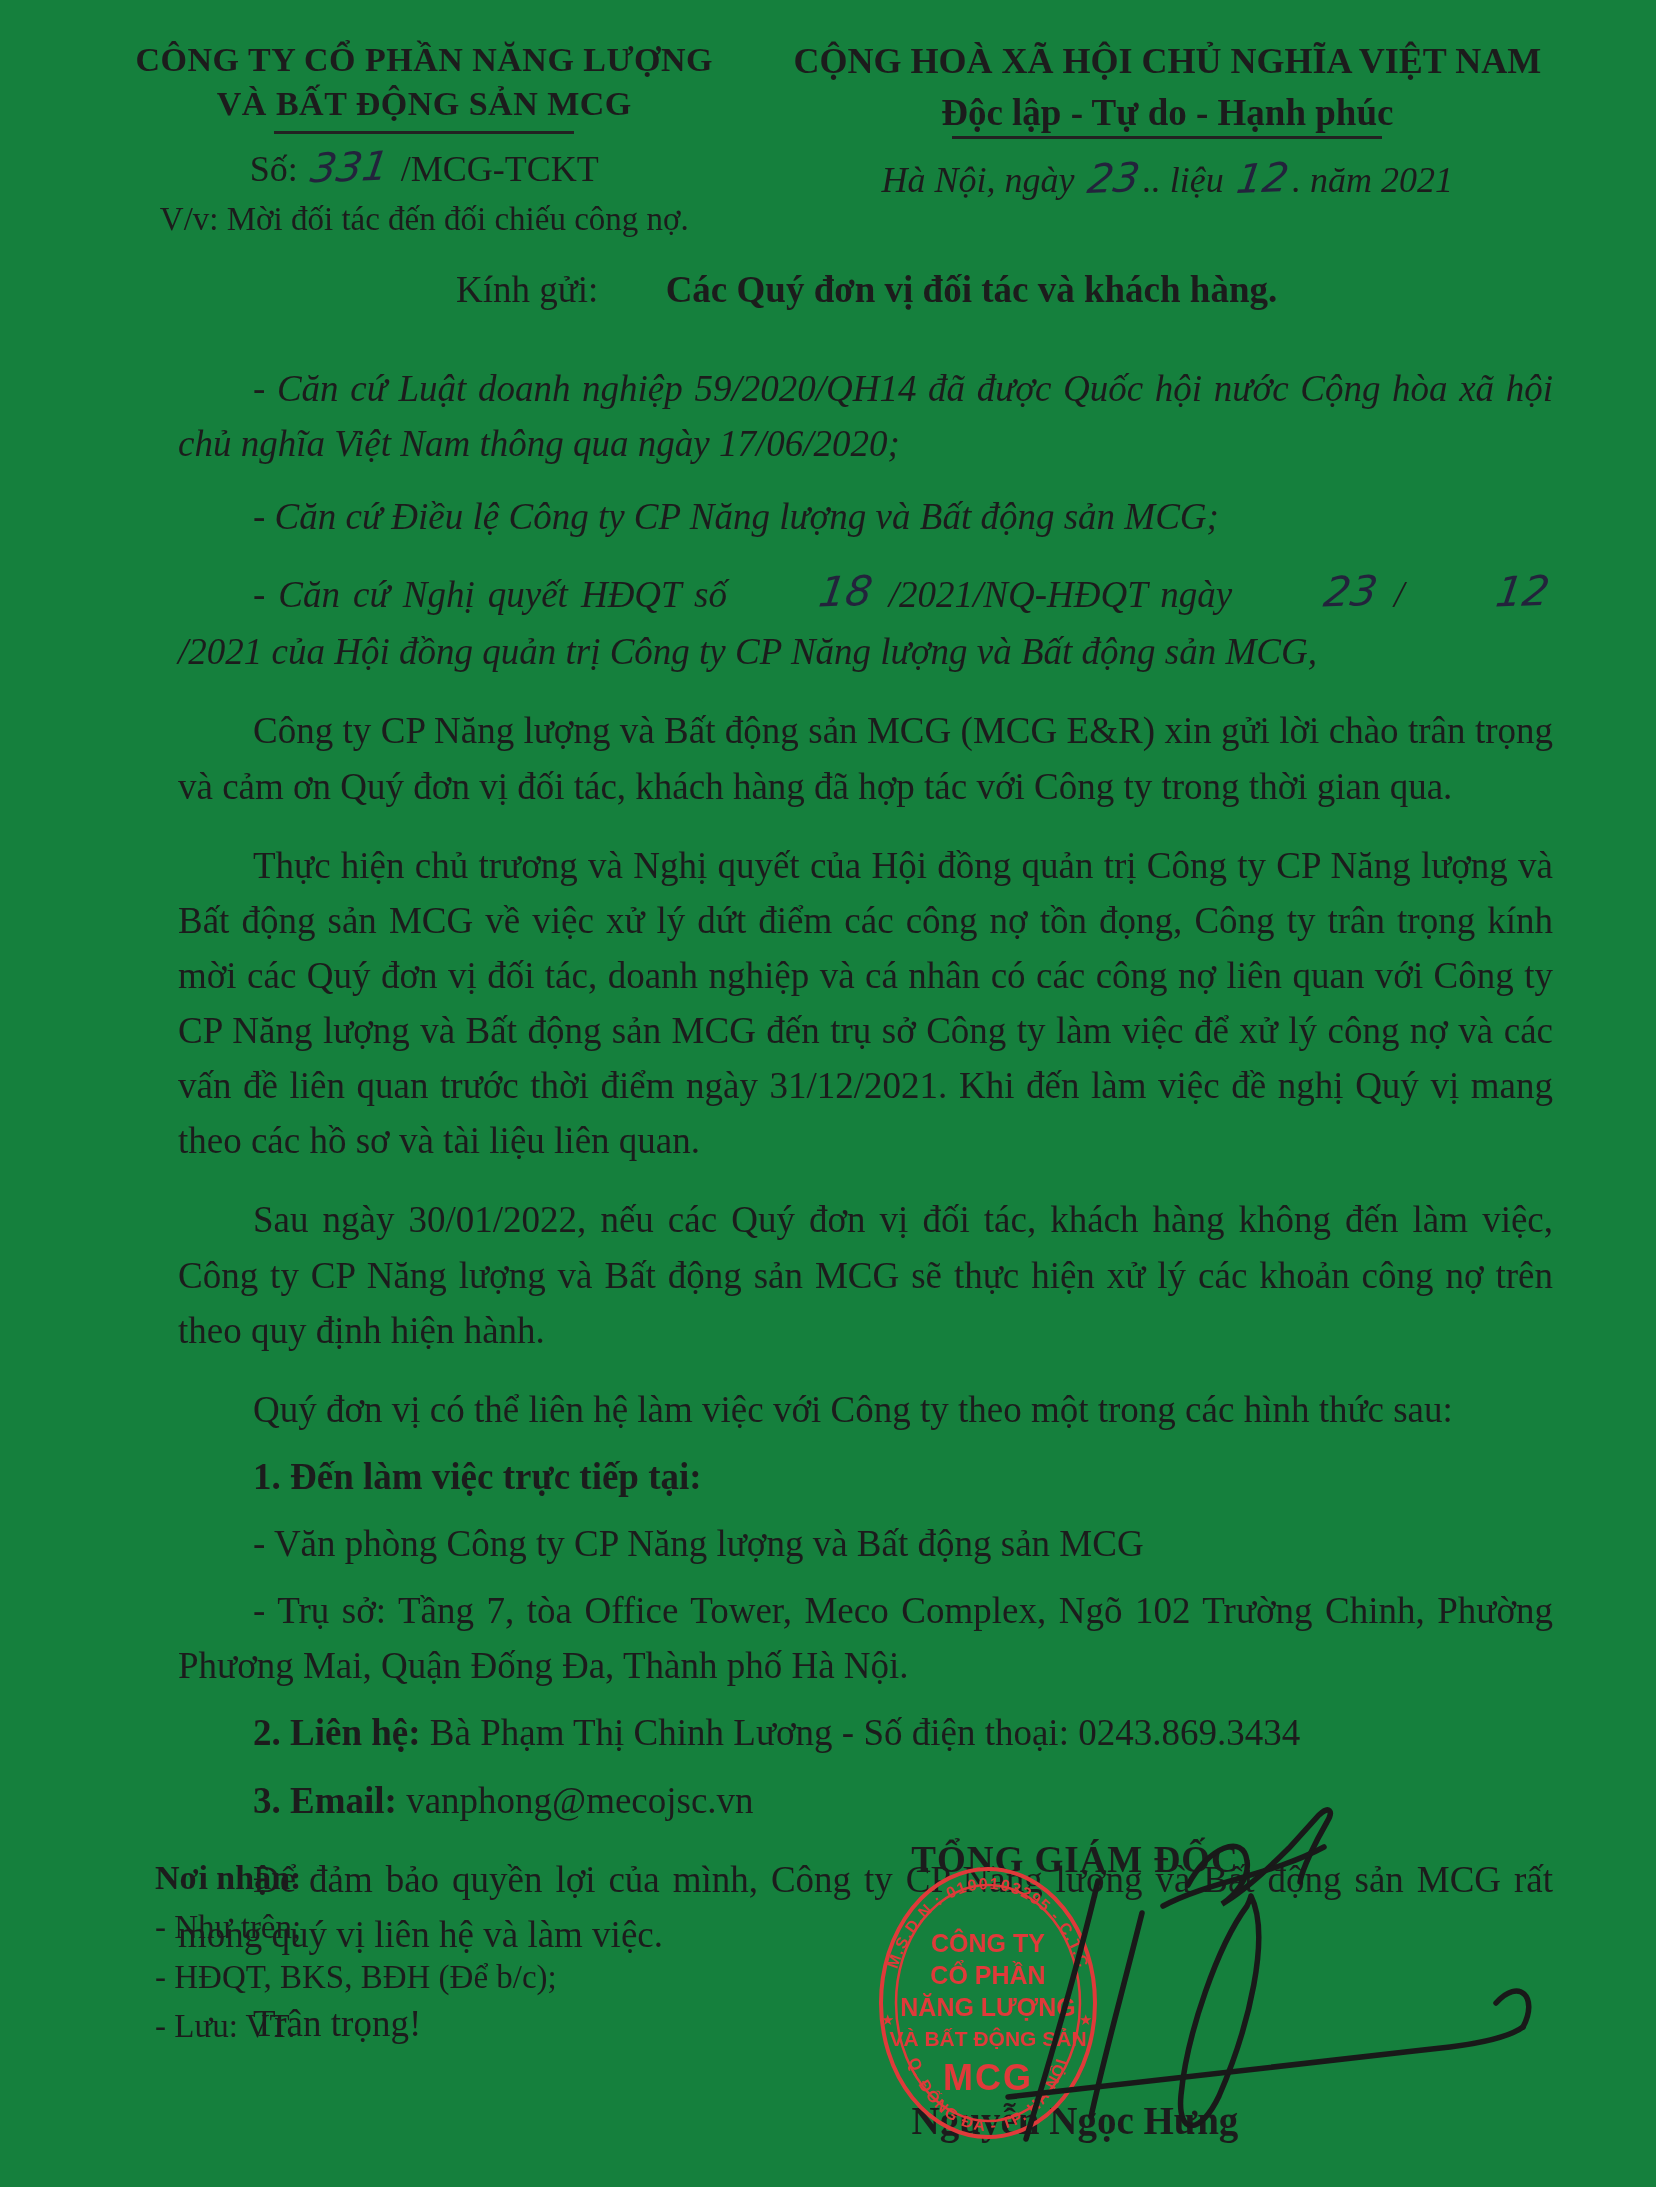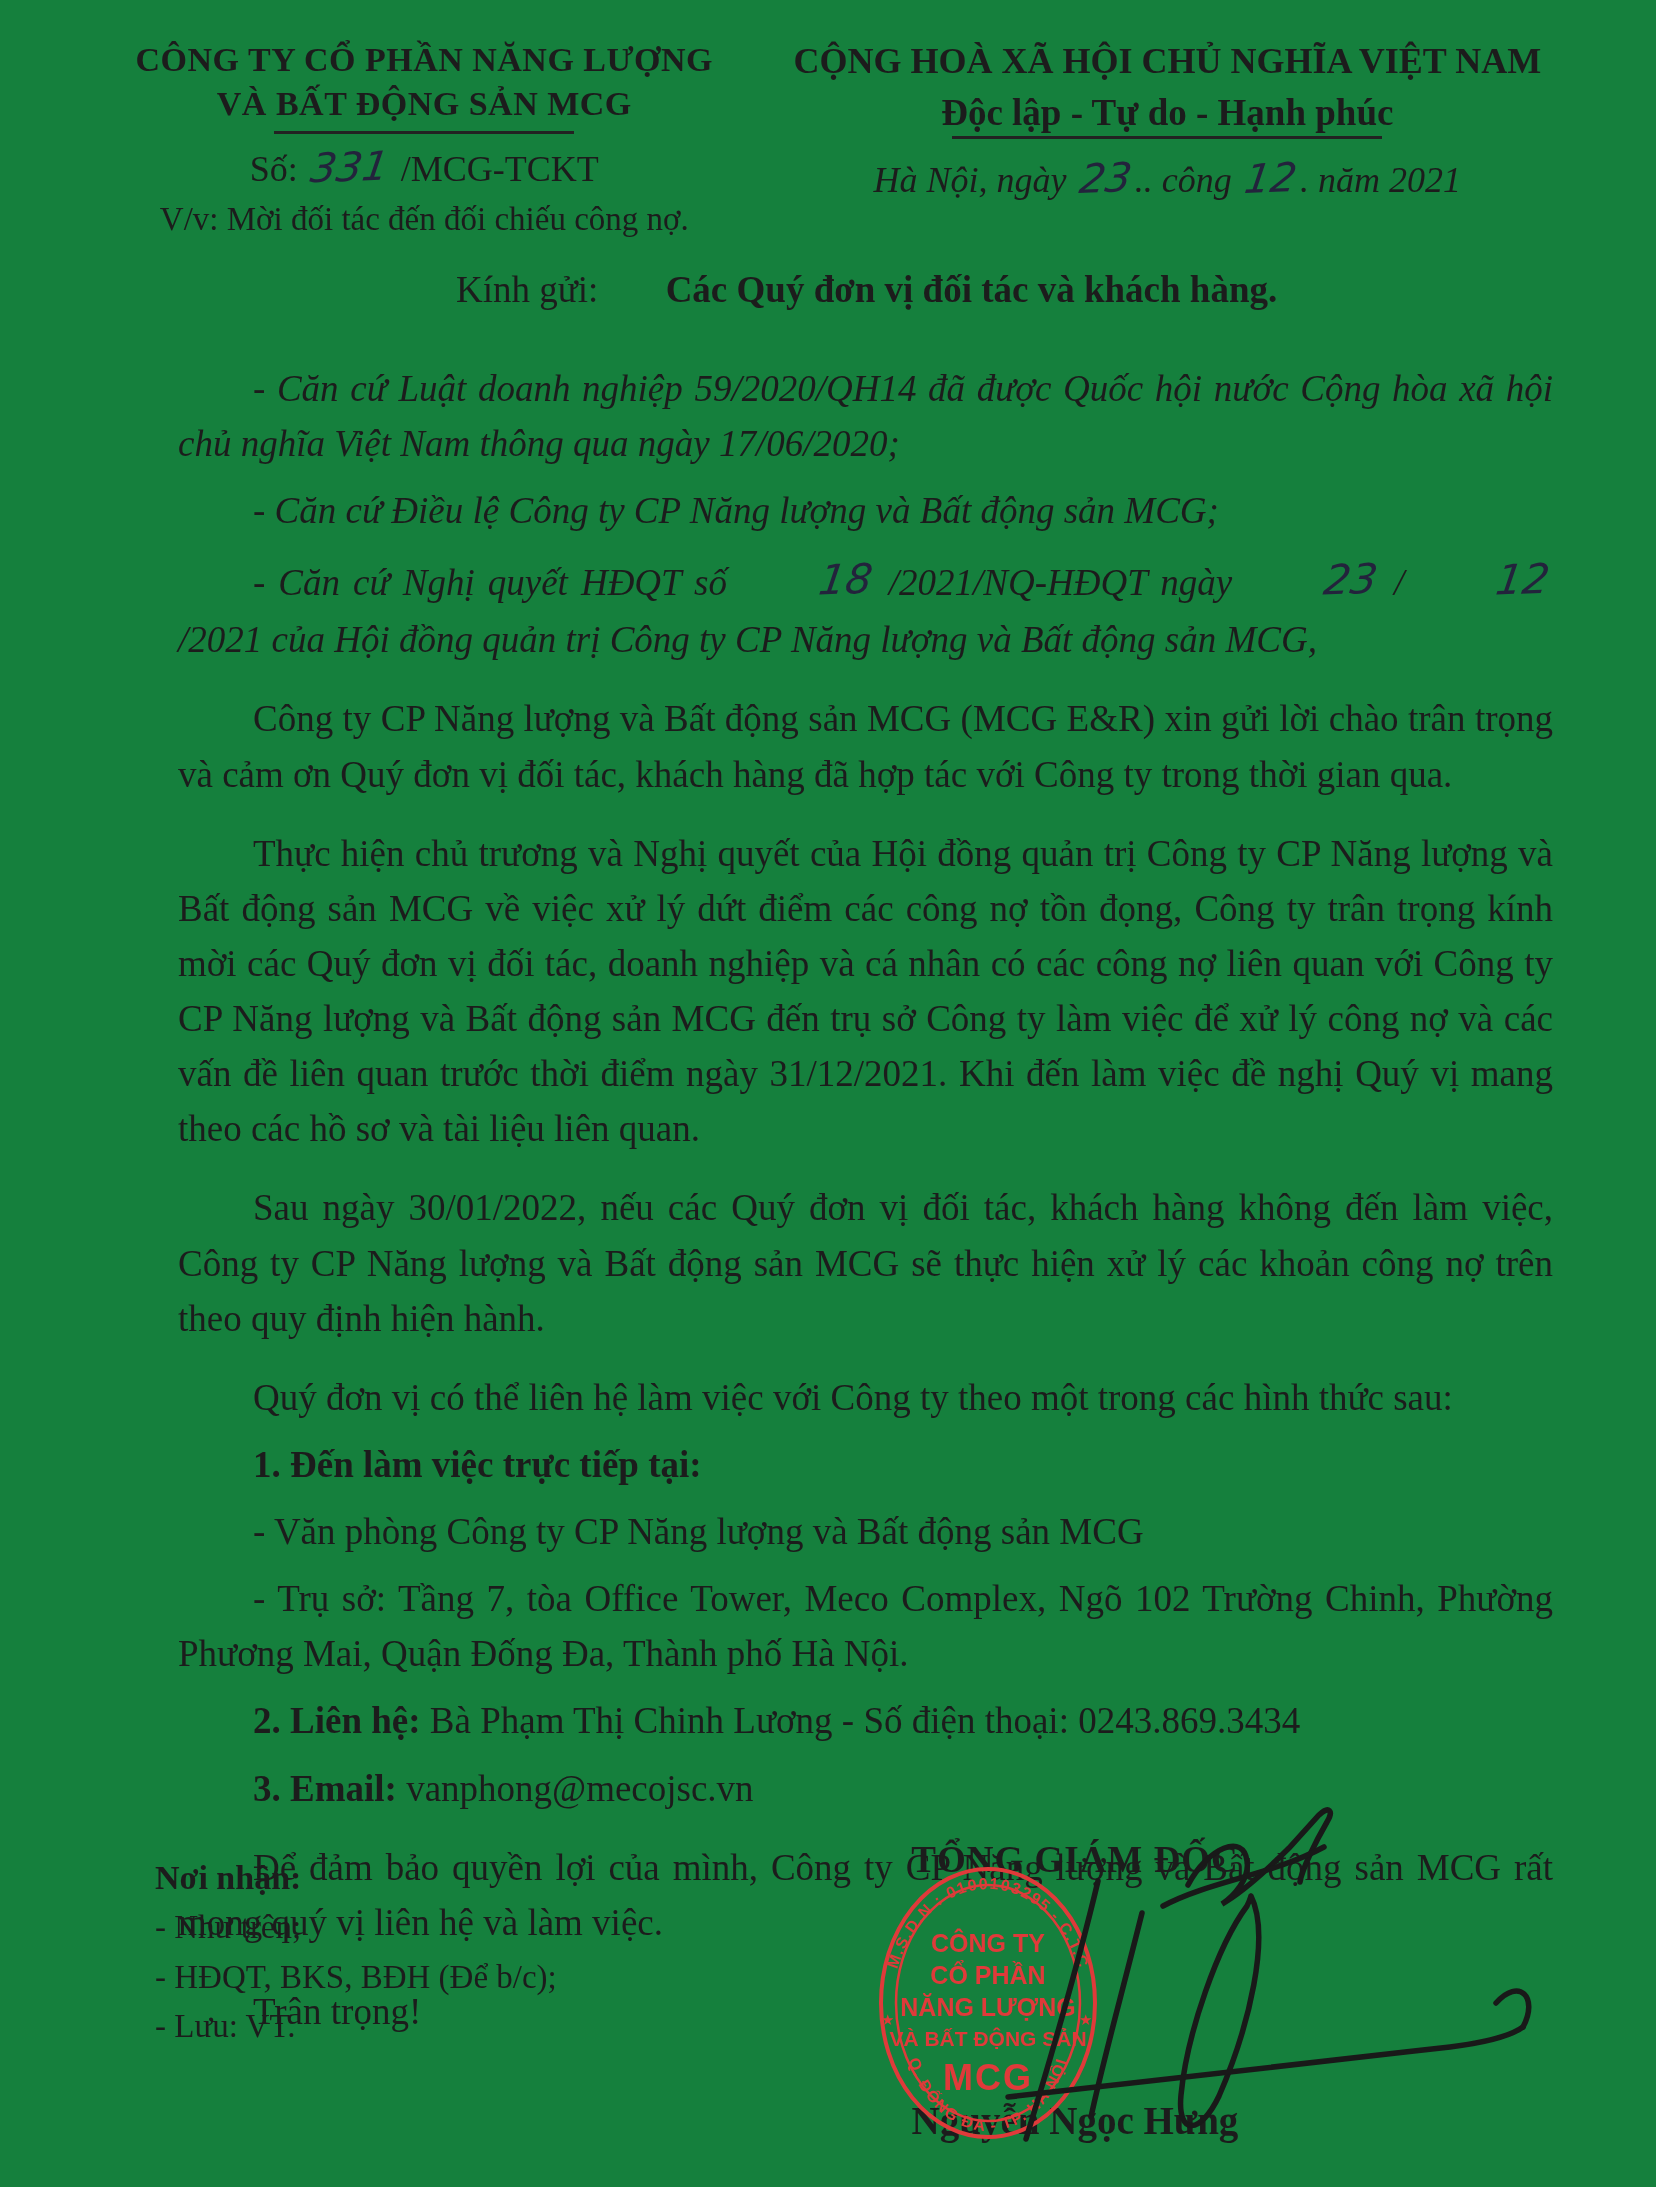--- a/index.html
+++ b/index.html
@@ -33,21 +33,21 @@
     font-style:italic;font-size:1.12em;
     display:inline-block;transform:skewX(-10deg) rotate(-2deg);
     color:#23233c;padding:0 4px;
   }
   
   .content{margin:0 103px 0 178px;font-size:37px;line-height:1.49;}
   .salutation{margin-top:24px;padding-left:278px;font-size:37px;}
   .salutation .recipient{font-weight:bold;margin-left:58px;}
   .content p{margin:0;text-align:justify;text-indent:75px;}
   .whereas{font-style:italic;}
-  .whereas p{margin-top:12px;}
+  .whereas p{margin-top:18px;}
   .para{margin-top:24px !important;}
   .item{margin-top:12px !important;}
   .bold{font-weight:bold;}
   .closing{margin-top:34px !important;}
   
   .recipients{position:absolute;left:155px;top:1852px;font-size:33px;line-height:1.5;}
   .recipients .label{font-weight:bold;font-size:34px;}
   .signer-title{position:absolute;left:860px;top:1838px;width:430px;text-align:center;
     font-weight:bold;font-size:37px;letter-spacing:1px;}
   .signer-name{position:absolute;left:840px;top:2098px;width:470px;text-align:center;
@@ -77,21 +77,21 @@
         <span>/MCG-TCKT</span>
       </div>
       <div class="subject">V/v: Mời đối tác đến đối chiếu công nợ.</div>
     </div>
     <div class="header-right">
       <div class="national-motto">CỘNG HOÀ XÃ HỘI CHỦ NGHĨA VIỆT NAM</div>
       <div class="motto2">Độc lập - Tự do - Hạnh phúc</div>
       <div class="rule rule-right"></div>
       <div class="dateline">
         <span>Hà Nội, ngày</span>
-        <span class="hand">23</span><span>.. công</span>
+        <span class="hand">23</span><span>.. liệu</span>
         <span class="hand">12</span><span>. năm 2021</span>
       </div>
     </div>
   </div>
 
   <div class="content">
 
     <div class="salutation">
       <span>Kính gửi:</span>
       <span class="recipient">Các Quý đơn vị đối tác và khách hàng.</span>

